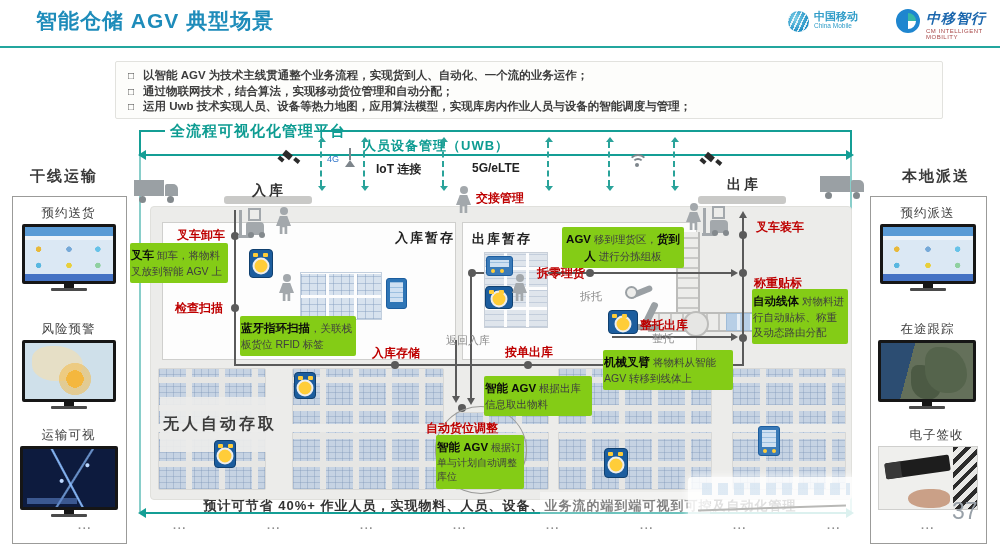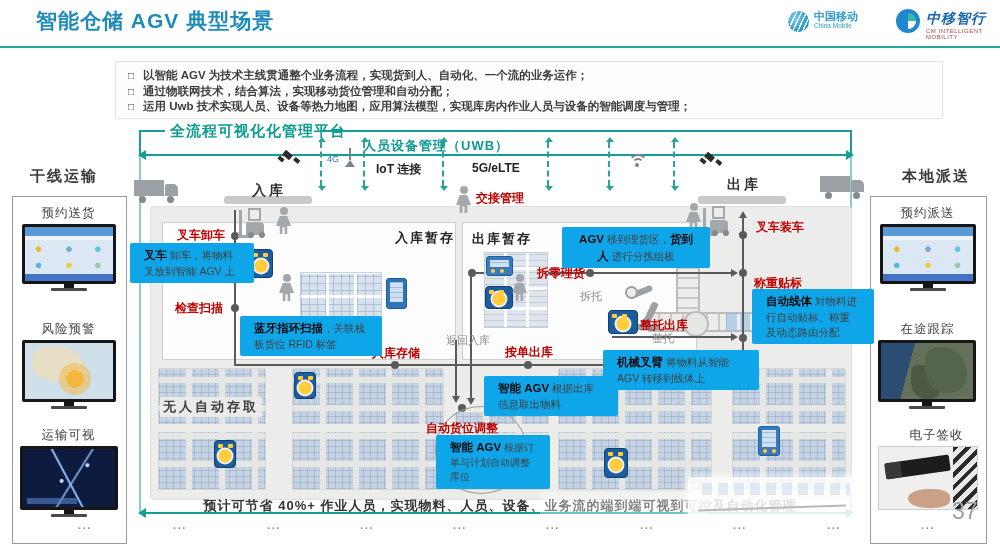--- a/index.html
+++ b/index.html
@@ -78,24 +78,24 @@
 .s-photo:before{content:"";position:absolute;left:6%;top:20%;width:66%;height:26%;background:#1d1d1d;
  transform:rotate(-8deg);border-radius:2px;box-shadow:inset 16px 0 0 #383838}
 .s-photo:after{content:"";position:absolute;right:0;top:0;width:24%;height:100%;
  background:repeating-linear-gradient(135deg,#2b2b2b 0 4px,#e8e8e6 4px 9px)}
 .hand{position:absolute;left:30%;bottom:2%;width:42%;height:30%;background:#caa087;border-radius:50% 40% 40% 50%}
 
 .floor{left:150px;top:206px;width:700px;height:292px;background:#ececea;border:1px solid #e0e0dc;border-radius:4px}
 .room{background:#fdfdfd;border:1px solid #cfcfcd}
 .zone-label{font-size:14px;font-weight:bold;color:#333;letter-spacing:3px}
 .room-label{font-size:13px;font-weight:bold;color:#222;letter-spacing:2px}
-.big-label{font-size:13px;font-weight:bold;color:#3d3d3d;letter-spacing:3px;background:rgba(236,236,234,.92);padding:1px 3px}
+.big-label{font-size:16px;font-weight:bold;color:#3d3d3d;letter-spacing:3px;background:rgba(236,236,234,.92);padding:17px 3px}
 .red-label{font-size:12px;font-weight:bold;color:#be0000;white-space:nowrap}
 .note{font-size:11px;color:#8b8b8b;white-space:nowrap}
-.callout{background:#0ea5e9;border-radius:2px;padding:4px 14px;font-size:10.5px;line-height:1.45;color:#3f3f3f}
+.callout{background:#84cc16;border-radius:2px;padding:4px 1px;font-size:10.5px;line-height:1.45;color:#3f3f3f}
 .callout b{color:#0b0b0b;font-size:11.5px}
 .dock{background:#c9c9c7;border-radius:3px;height:8px}
 .fline{background:#5a5a5a}
 .fdot{width:8px;height:8px;border-radius:50%;background:#5a5a5a}
 .farr-r{border-width:4px 0 4px 7px;border-color:transparent transparent transparent #5a5a5a}
 .farr-u{border-width:0 4px 7px 4px;border-color:transparent transparent #5a5a5a transparent}
 .farr-d{border-width:7px 4px 0 4px;border-color:#5a5a5a transparent transparent transparent}
 .rack{background-color:#c6d3e3;border:1px solid #d8d8d6;border-radius:2px;
  background-image:repeating-linear-gradient(90deg,transparent 0 27px,#e6e6e4 27px 33px),
  repeating-linear-gradient(0deg,transparent 0 22px,#e6e6e4 22px 28px),

